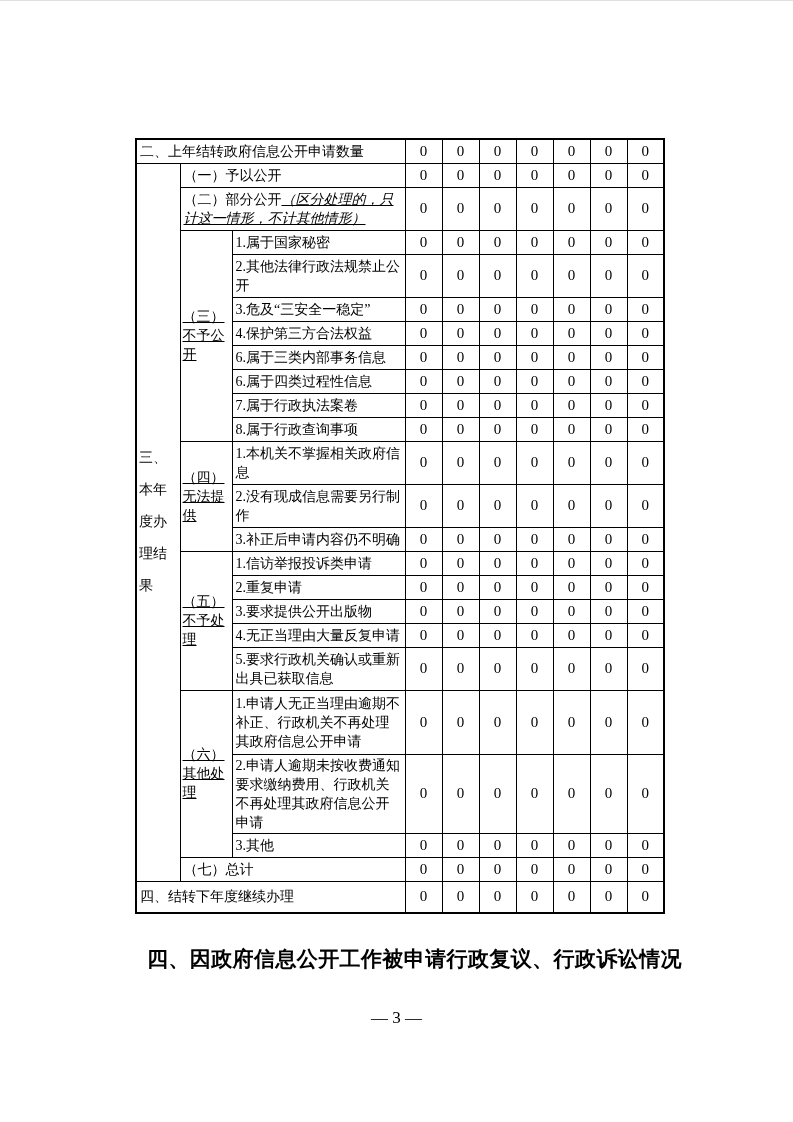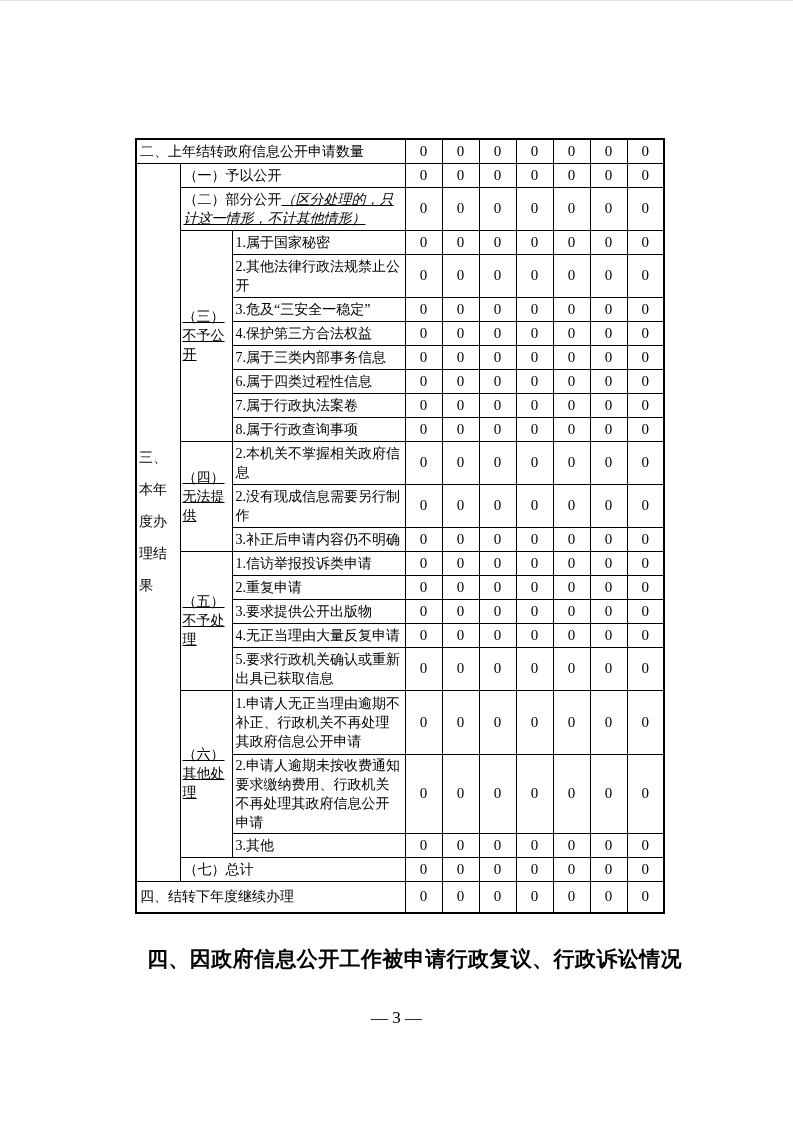--- a/index.html
+++ b/index.html
@@ -126,21 +126,21 @@
       <td class="lbl">4.保护第三方合法权益</td>
     <td class="val">0</td>
         <td class="val">0</td>
         <td class="val">0</td>
         <td class="val">0</td>
         <td class="val">0</td>
         <td class="val">0</td>
         <td class="val">0</td>
       </tr>
     <tr class="h1">
-      <td class="lbl">7.属于三类内部事务信息</td>
+      <td class="lbl">6.属于三类内部事务信息</td>
     <td class="val">0</td>
         <td class="val">0</td>
         <td class="val">0</td>
         <td class="val">0</td>
         <td class="val">0</td>
         <td class="val">0</td>
         <td class="val">0</td>
       </tr>
     <tr class="h1">
       <td class="lbl">6.属于四类过程性信息</td>
@@ -167,21 +167,21 @@
     <td class="val">0</td>
         <td class="val">0</td>
         <td class="val">0</td>
         <td class="val">0</td>
         <td class="val">0</td>
         <td class="val">0</td>
         <td class="val">0</td>
       </tr>
     <tr class="h2">
       <td class="glbl" rowspan="3">（四）无法提供</td>
-      <td class="lbl">2.本机关不掌握相关政府信息</td>
+      <td class="lbl">1.本机关不掌握相关政府信息</td>
     <td class="val">0</td>
         <td class="val">0</td>
         <td class="val">0</td>
         <td class="val">0</td>
         <td class="val">0</td>
         <td class="val">0</td>
         <td class="val">0</td>
       </tr>
     <tr class="h2">
       <td class="lbl">2.没有现成信息需要另行制作</td>

